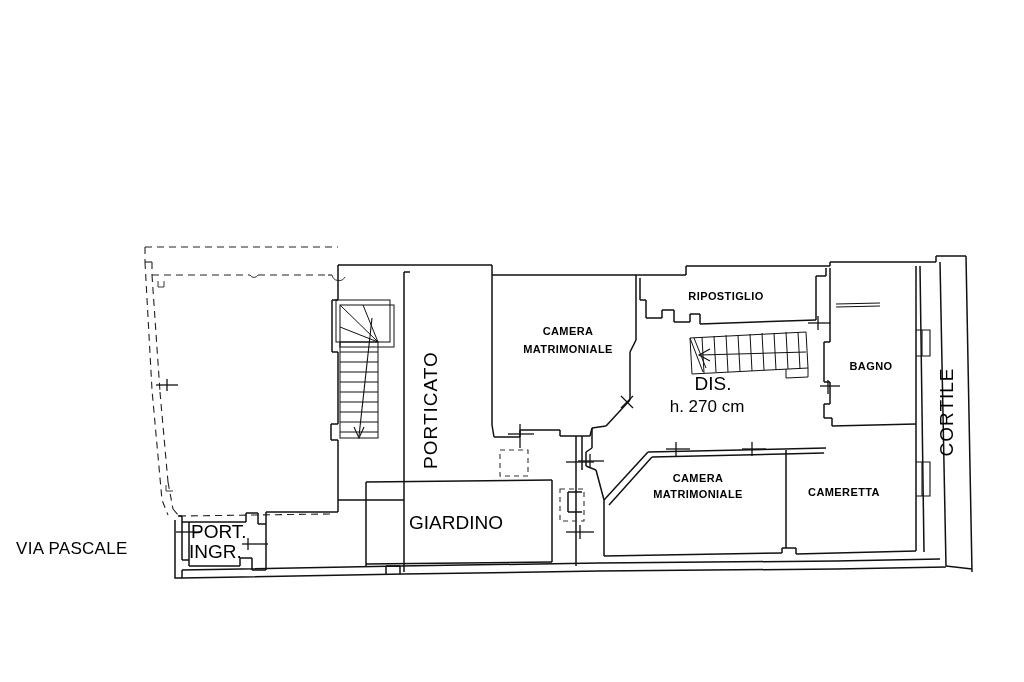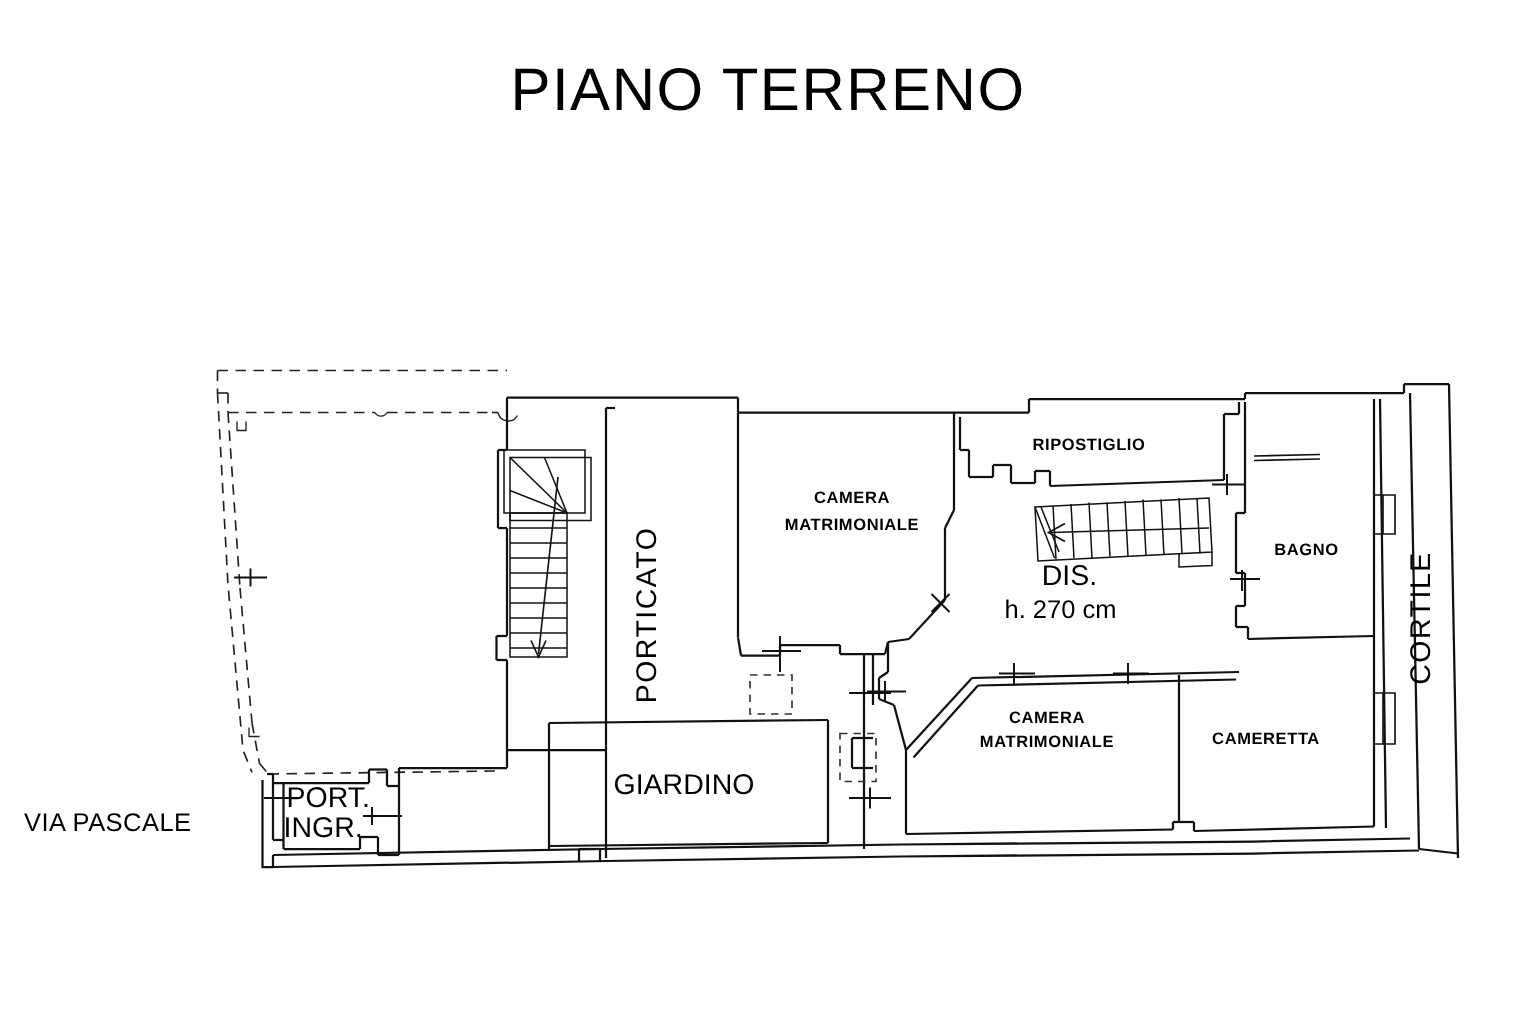--- a/index.html
+++ b/index.html
@@ -28,21 +28,20 @@
   .lbl-big{font-size:19px;font-weight:400;}
   .lbl-med{font-size:17px;font-weight:400;}
   .lbl-vert{font-size:19px;font-weight:400;letter-spacing:1px;}
   .lbl-street{font-size:17px;font-weight:400;letter-spacing:0.3px;}
 </style>
 </head>
 <body>
 
 <div id="plan-root">
 
-  <div id="title">PIANO TERRENO</div>
 
   <svg id="floorplan" viewBox="0 0 1024 682">
 
     <g>
       <path class="dash" d="M145,247 L338,247"></path>
       <path class="dash" d="M145,247 L145,262"></path>
       <path class="dash" d="M145,262 L152,262"></path>
       <path class="dash" d="M152,262 L152,275"></path>
       <path class="dash" d="M152,275 L250,275 M258,275 L328,275"></path>
       <path class="wall-hair" d="M250,275 a4.5,4.5 0 0 0 8,0"></path>

